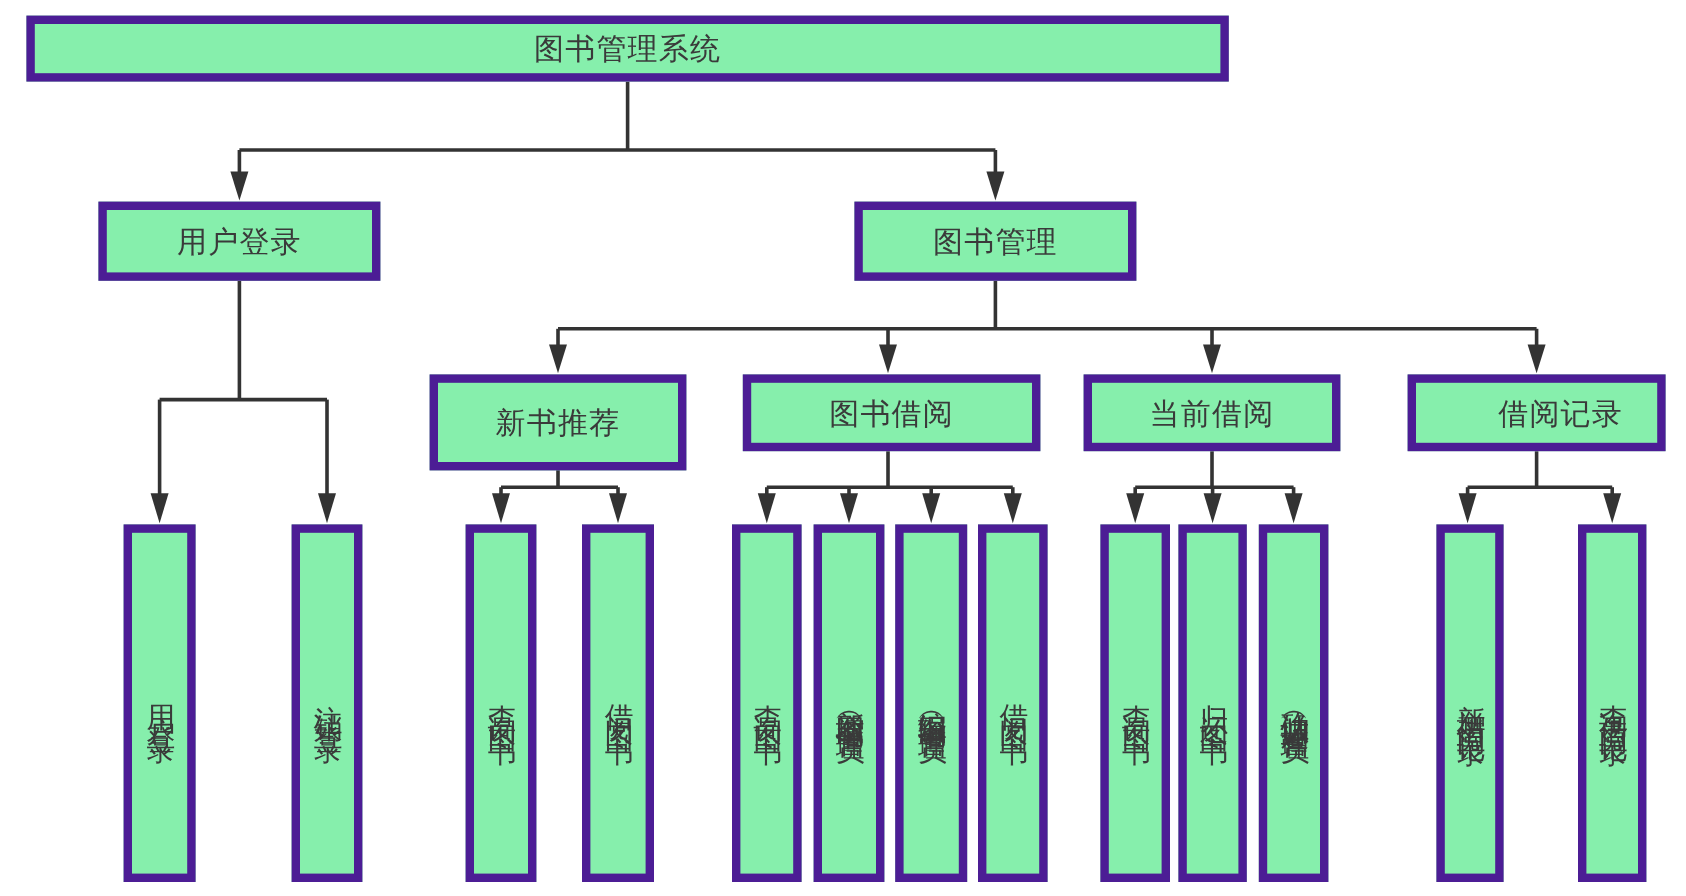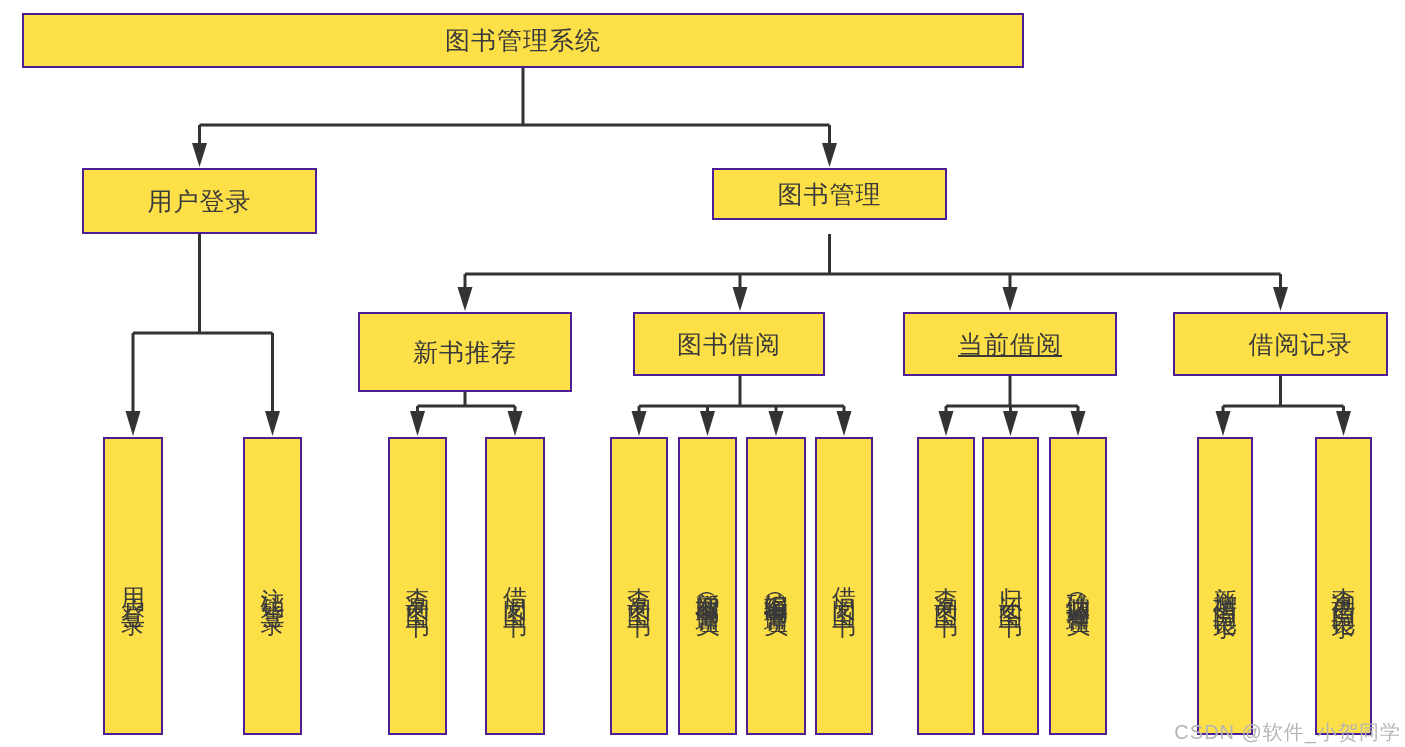--- a/index.html
+++ b/index.html
@@ -7,22 +7,22 @@
     position:relative;
     width:1405px;height:747px;
     background:#fff;
     font-family:"Liberation Sans","DejaVu Sans",sans-serif;
     overflow:hidden;
   }
   svg.connectors{position:absolute;left:0;top:0;pointer-events:none;}
   .node{
     position:absolute;
     box-sizing:border-box;
-    border:2px solid #4c1d95;
-    background:#fde047;
+    border:7px solid #4c1d95;
+    background:#86efac;
     display:flex;align-items:center;justify-content:center;
     color:#3a3a3a;
     font-size:25px;
     letter-spacing:1px;
     white-space:nowrap;
   }
   .leaf{
     font-size:24px;
   }
   .leaf .vtext{
@@ -112,31 +112,31 @@
     <polygon class="ahead" points="1336,411 1351,411 1343.5,436"></polygon>
   </svg>
 
   <div class="node" style="left:22px;top:13px;width:1002px;height:55px;">
     <span>图书管理系统</span>
   </div>
 
   <div class="node" style="left:82px;top:168px;width:235px;height:66px;">
     <span>用户登录</span>
   </div>
-  <div class="node" style="left:712px;top:168px;width:235px;height:52px;">
+  <div class="node" style="left:712px;top:168px;width:235px;height:66px;">
     <span>图书管理</span>
   </div>
 
   <div class="node" style="left:358px;top:312px;width:214px;height:80px;">
     <span>新书推荐</span>
   </div>
-  <div class="node" style="left:633px;top:312px;width:192px;height:64px;">
+  <div class="node" style="left:619px;top:312px;width:248px;height:64px;">
     <span>图书借阅</span>
   </div>
-  <div class="node" style="left:903px;top:312px;width:214px;height:64px;text-decoration:underline;">
+  <div class="node" style="left:903px;top:312px;width:214px;height:64px;">
     <span>当前借阅</span>
   </div>
   <div class="node" style="left:1173px;top:312px;width:215px;height:64px;padding-left:40px;">
     <span>借阅记录</span>
   </div>
 
   <div class="node leaf" style="left:103px;top:437px;width:60px;height:298px;">
     <span class="vtext ls4">用户登录</span>
   </div>
   <div class="node leaf" style="left:243px;top:437px;width:59px;height:298px;">
@@ -173,14 +173,13 @@
     <span class="vtext ls9">确认归还（管理员）</span>
   </div>
 
   <div class="node leaf" style="left:1197px;top:437px;width:56px;height:298px;">
     <span class="vtext ls6">新增借阅记录</span>
   </div>
   <div class="node leaf" style="left:1315px;top:437px;width:57px;height:298px;">
     <span class="vtext ls6">查询借阅记录</span>
   </div>
 
-  <div class="watermark">CSDN @软件_小贺同学</div>
 </div>
 
 </body></html>

